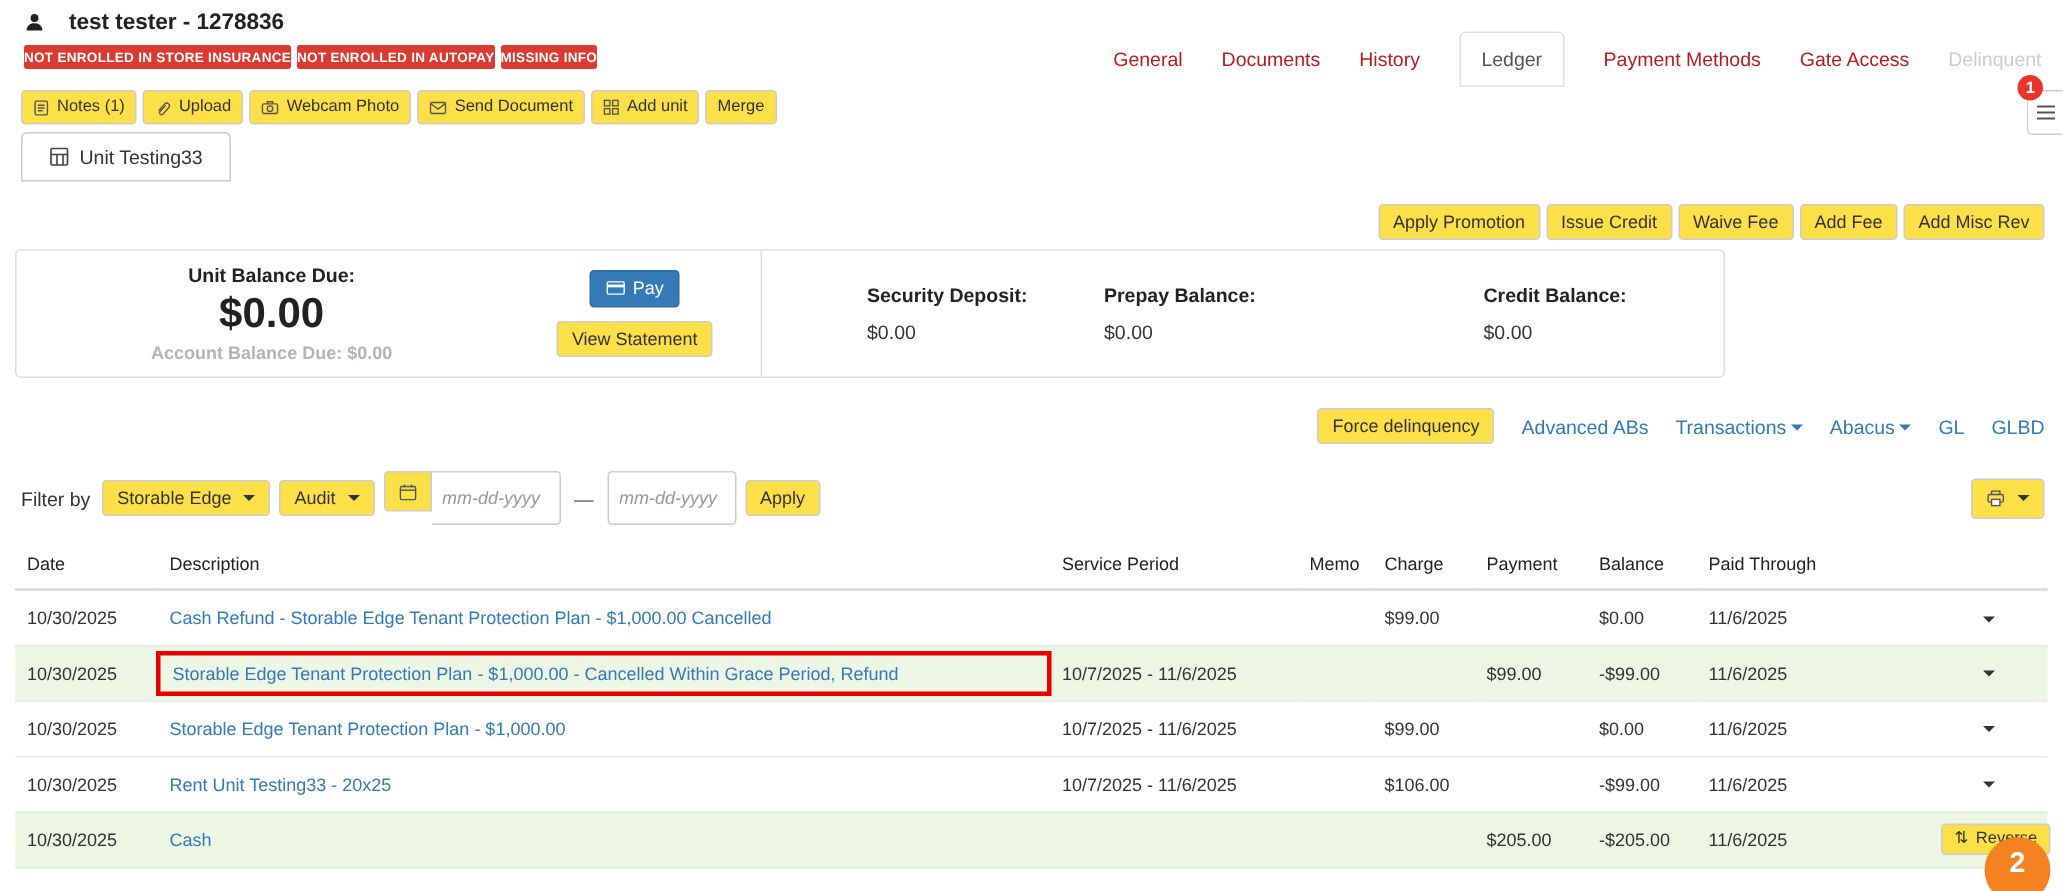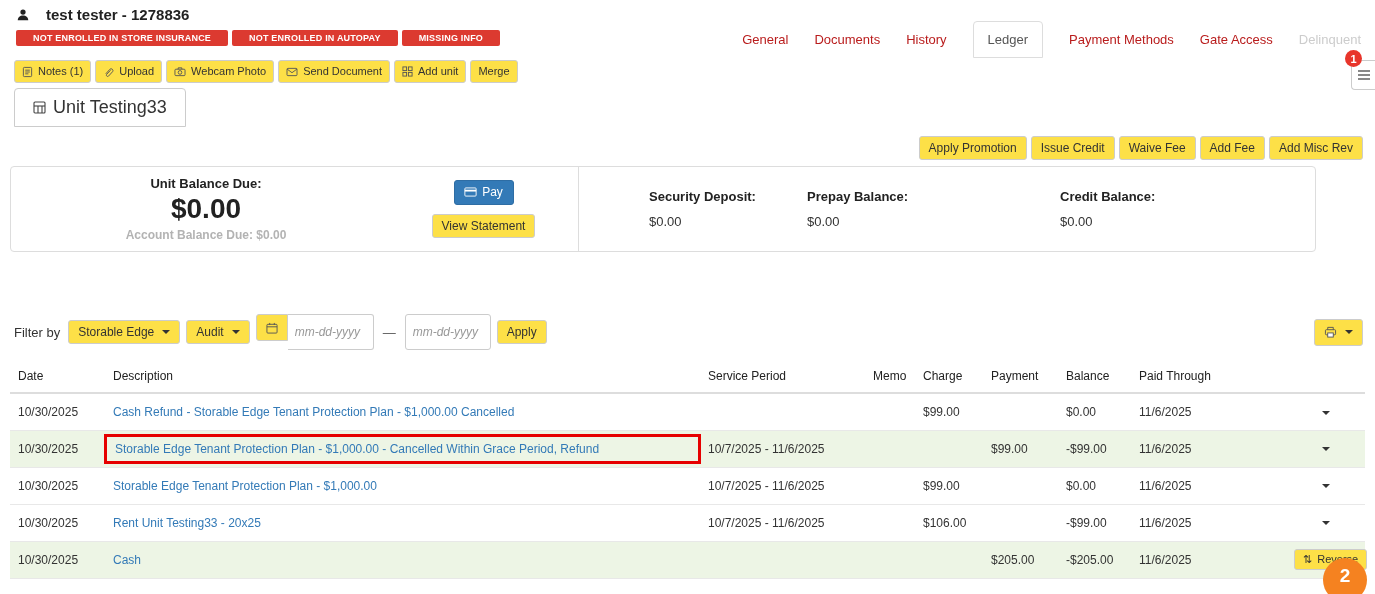--- a/index.html
+++ b/index.html
@@ -12,21 +12,21 @@
   }
   .page { position: absolute; inset: 0; }
 
   
   .tenant-header { position: absolute; left: 16px; top: 6px; }
   .tenant-title-row { display: flex; align-items: center; gap: 16px; }
   .tenant-title { font-size: 15px; font-weight: bold; color: #222; }
   .badge-row { margin-top: 7px; display: flex; gap: 4px; }
   .badge {
     background: #dc3a30; color: #fff; font-size: 9px; font-weight: bold;
-    padding: 3px 17px; border-radius: 2px; letter-spacing: .2px; white-space: nowrap;
+    padding: 3px 0; border-radius: 2px; letter-spacing: .2px; white-space: nowrap;
   }
 
   .tabs { position: absolute; right: 14px; top: 18px; display: flex; align-items: center; gap: 26px; height: 42px; }
   .tab-link { color: #b91c1c; text-decoration: none; cursor: pointer; white-space: nowrap; }
   .tab-active {
     border: 1px solid #ddd; border-radius: 4px 4px 0 0; background: #fff;
     padding: 10px 14px; color: #555; cursor: pointer; white-space: nowrap;
   }
   .tab-disabled { color: #ccc; cursor: pointer; white-space: nowrap; }
 
@@ -54,28 +54,28 @@
     cursor: pointer; z-index: 4;
   }
   .marker { border-radius: 50%; color: #fff; font-weight: bold; display: flex; align-items: center; justify-content: center; z-index: 6; }
   .marker-red { position: absolute; right: 13px; top: 50px; width: 17px; height: 17px; background: #e8352b; font-size: 11px; }
   .marker-orange { position: absolute; right: 8px; top: 558px; width: 44px; height: 44px; background: #f58220; font-size: 19px; align-items: flex-start; padding-top: 7px; }
 
   .unit-tab {
     position: absolute; left: 14px; top: 88px;
     border: 1px solid #ccc; border-radius: 4px 4px 0 0; background: #fff;
     padding: 8px 18px; display: flex; align-items: center; gap: 7px;
-    font-size: 18px; color: #333; cursor: pointer;
+    font-size: 13px; color: #333; cursor: pointer;
   }
 
   .ledger-actions { position: absolute; right: 12px; top: 136px; display: flex; gap: 4px; }
 
   
   .balance-panel {
-    position: absolute; left: 10px; top: 166px; width: 1306px; height: 86px;
+    position: absolute; left: 10px; top: 166px; width: 1140px; height: 86px;
     border: 1px solid #ddd; border-radius: 4px; display: flex; align-items: center;
   }
   .bp-left { width: 390px; text-align: center; }
   .bp-label { font-size: 13px; font-weight: bold; color: #222; }
   .bp-value { font-size: 28px; font-weight: 600; color: #222; margin-top: 2px; }
   .bp-account { font-size: 12px; font-weight: bold; color: #b3b3b3; margin-top: 3px; }
   .bp-pay { width: 165px; display: flex; flex-direction: column; align-items: center; gap: 9px; }
   .btn-pay { width: 60px; }
   .bp-divider { width: 1px; align-self: stretch; background: #ddd; margin-left: 12px; }
   .bp-stats { flex: 1; display: flex; padding-left: 70px; gap: 13px; }
@@ -275,20 +275,28 @@
         <div class="stat-label">Prepay Balance:</div>
         <div class="stat-value">$0.00</div>
       </div>
       <div class="stat-3">
         <div class="stat-label">Credit Balance:</div>
         <div class="stat-value">$0.00</div>
       </div>
     </div>
   </div>
 
+  <div class="secondary-actions">
+    <button class="btn">Force delinquency</button>
+    <a class="link">Advanced ABs</a>
+    <a class="link"><span>Transactions</span><span class="caret"></span></a>
+    <a class="link"><span>Abacus</span><span class="caret"></span></a>
+    <a class="link">GL</a>
+    <a class="link">GLBD</a>
+  </div>
 
   <div class="filter-row">
     <span class="filter-label">Filter by</span>
     <button class="btn">
       <span>Storable Edge</span>
         <span class="caret"></span>
     </button>
     <button class="btn">
       <span>Audit</span>
         <span class="caret"></span>

